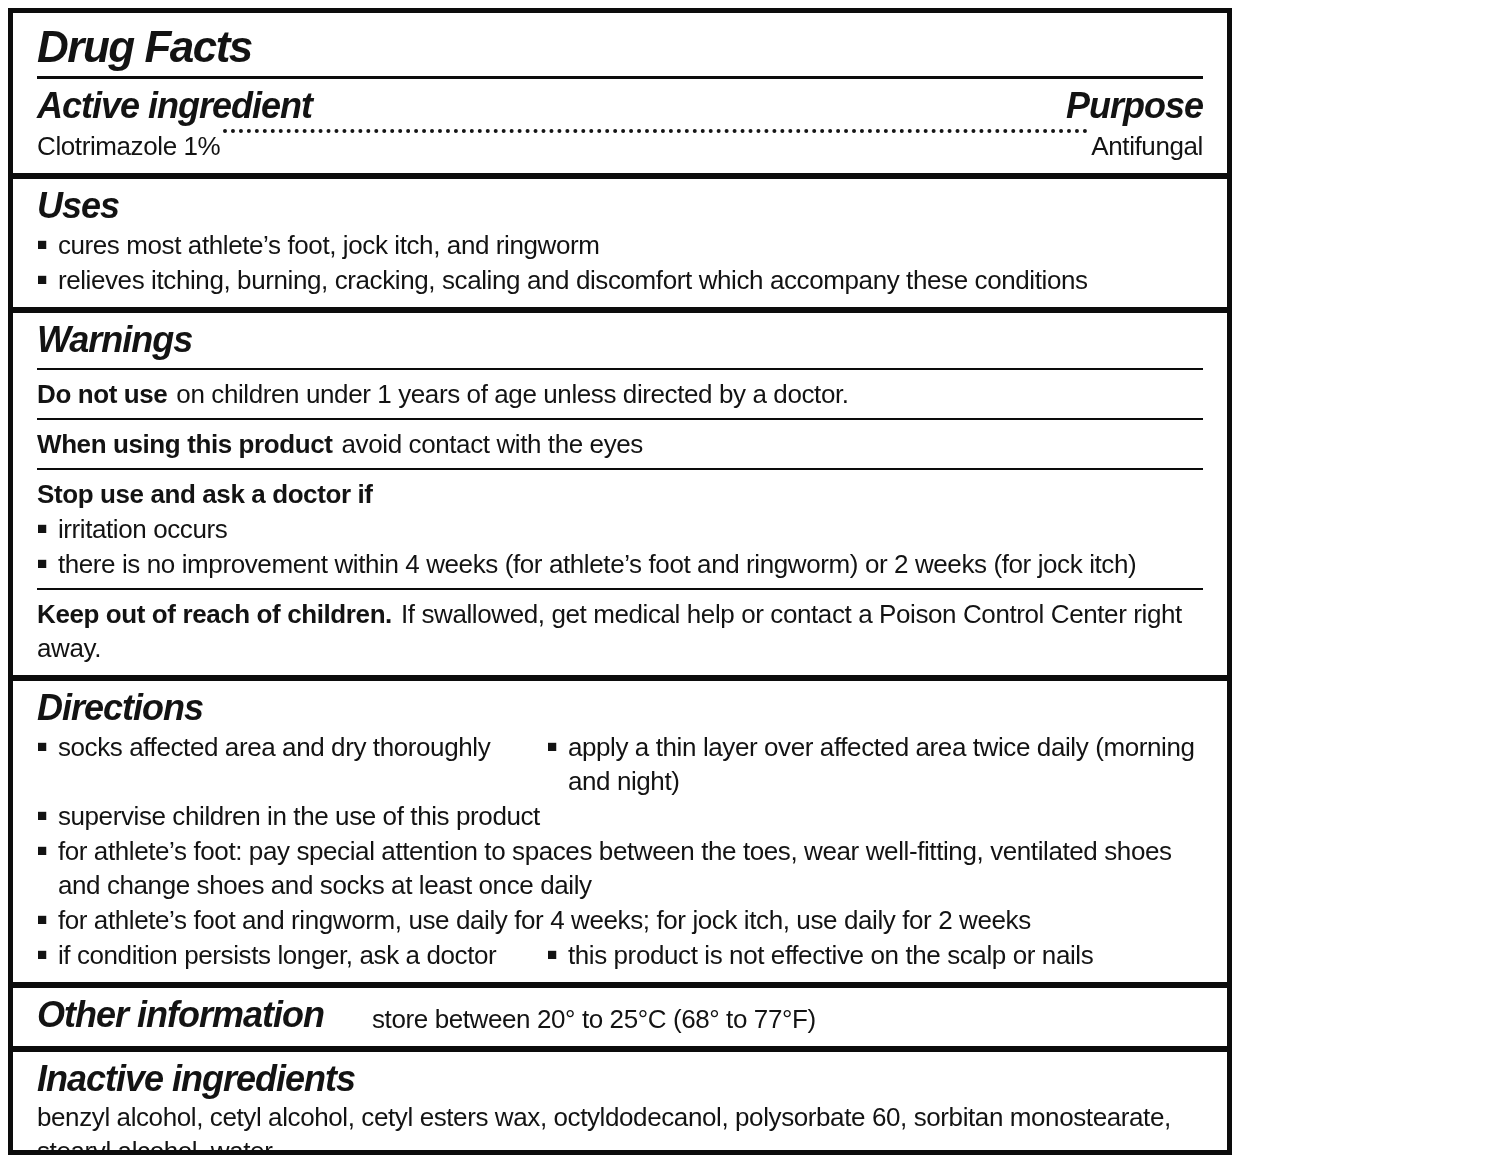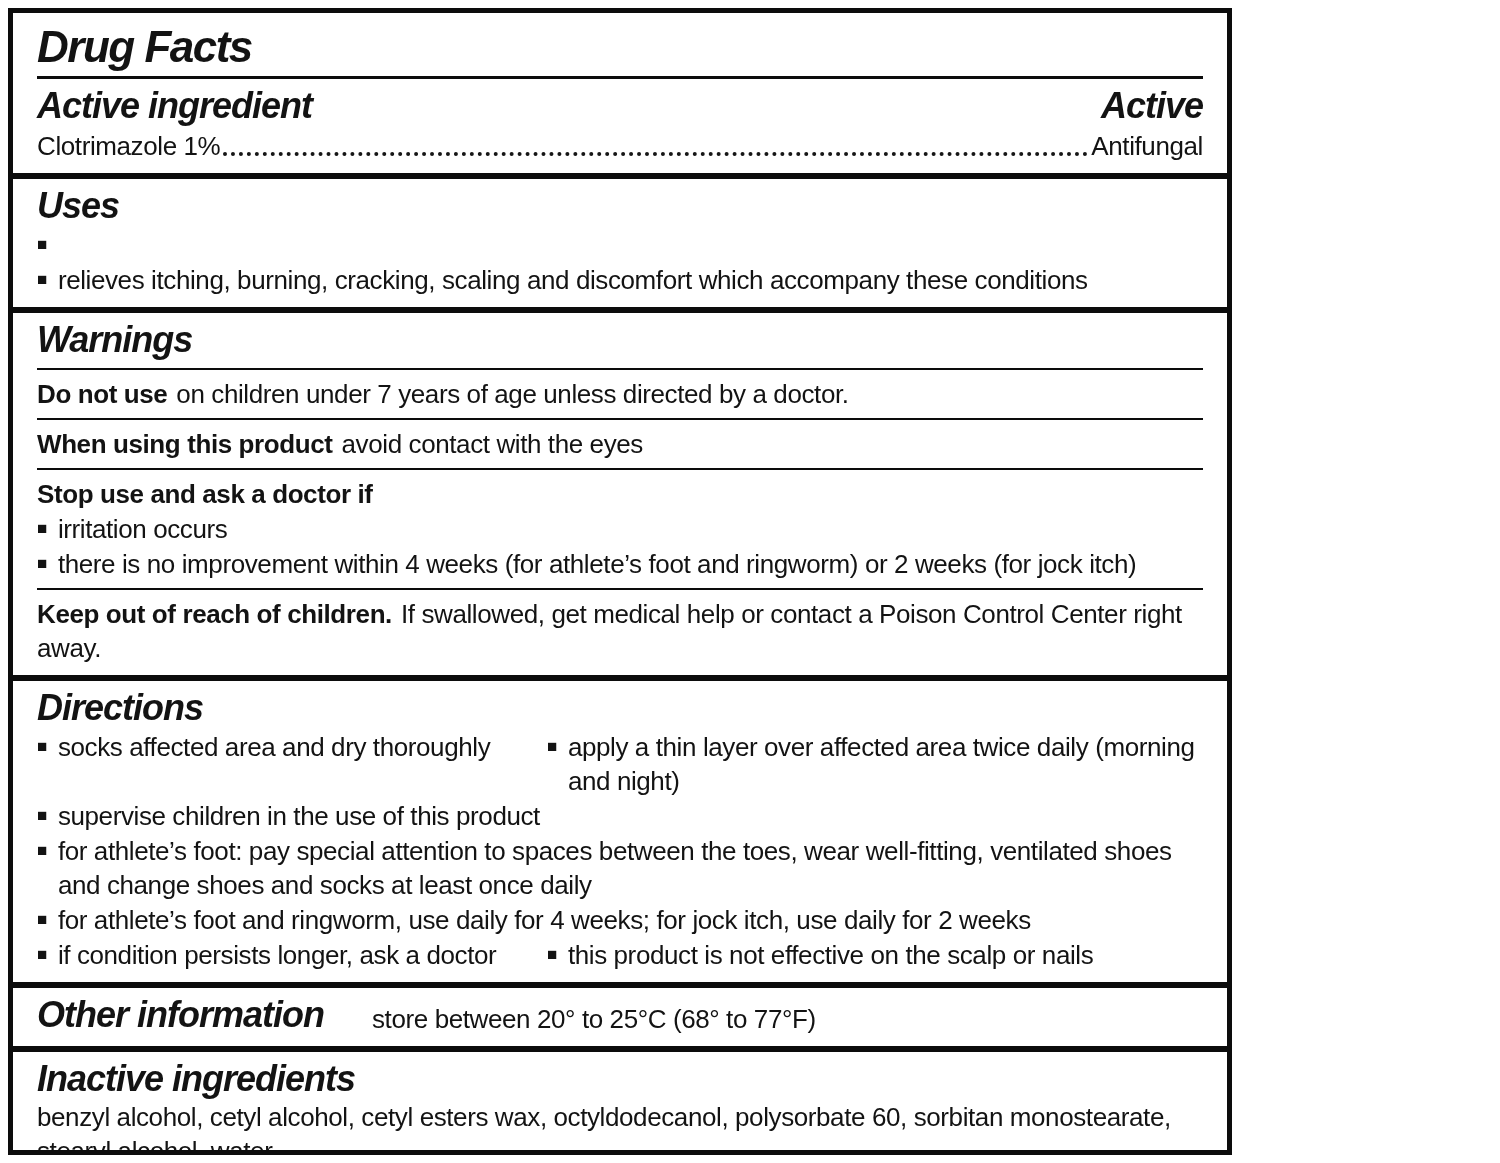--- a/index.html
+++ b/index.html
@@ -39,21 +39,21 @@
   }
   h2.sec-head {
     font-size: 36px; line-height: 42px;
     font-weight: bold; font-style: italic;
     letter-spacing: -1px;
   }
   .body-text { font-size: 26px; line-height: 34px; }
   .bold { font-weight: bold; }
   .bold-lead { font-weight: bold; margin-right: 9px; }
   .head-row { display: flex; justify-content: space-between; align-items: flex-end; }
-  .leader-row { display: flex; align-items: flex-end; margin-top: 2px; }
+  .leader-row { display: flex; align-items: flex-start; margin-top: 2px; }
   .leader {
     flex: 1 1 auto;
     border-bottom: 4px dotted #161616;
     margin: 0 3px 7px 3px;
     height: 1px;
   }
   .bullet-line { display: flex; align-items: flex-start; margin-top: 1px; }
   .bullet {
     flex: 0 0 auto;
     font-size: 17px; line-height: 34px;
@@ -74,51 +74,52 @@
   <div class="label">
 
     <div class="title-section">
       <h1 class="drug-facts">Drug Facts</h1>
       <hr class="thin-rule">
     </div>
 
     <div class="section">
       <div class="head-row">
         <h2 class="sec-head">Active ingredient</h2>
-        <h2 class="sec-head">Active</h2>
+        <h2 class="sec-head">Purpose</h2>
       </div>
       <div class="leader-row body-text">
         <span>Clotrimazole 1%</span>
         <span class="leader"></span>
         <span>Antifungal</span>
       </div>
     </div>
 
     <div class="bar"></div>
 
     <div class="section">
       <h2 class="sec-head">Uses</h2>
       <div class="bullet-line body-text">
         <span class="bullet">■</span>
+        <span>cures most athlete’s foot, jock itch, and ringworm</span>
       </div>
       <div class="bullet-line body-text">
         <span class="bullet">■</span>
         <span>relieves itching, burning, cracking, scaling and discomfort which accompany these conditions</span>
       </div>
     </div>
 
     <div class="bar"></div>
 
     <div class="section">
       <h2 class="sec-head">Warnings</h2>
 
       <hr class="warn-rule">
 
       <div class="body-text">
-        <span class="bold-lead">Do not use</span><span>on children under 7 years of age unless directed by a doctor.</span>
+        <span class="bold-lead">Do not use</span><span>on children under 1 years of age unless directed by a doctor.</span>
       </div>
 
       <hr class="warn-rule">
 
       <div class="body-text">
         <span class="bold-lead">When using this product</span><span>avoid contact with the eyes</span>
       </div>
 
       <hr class="warn-rule">
 

